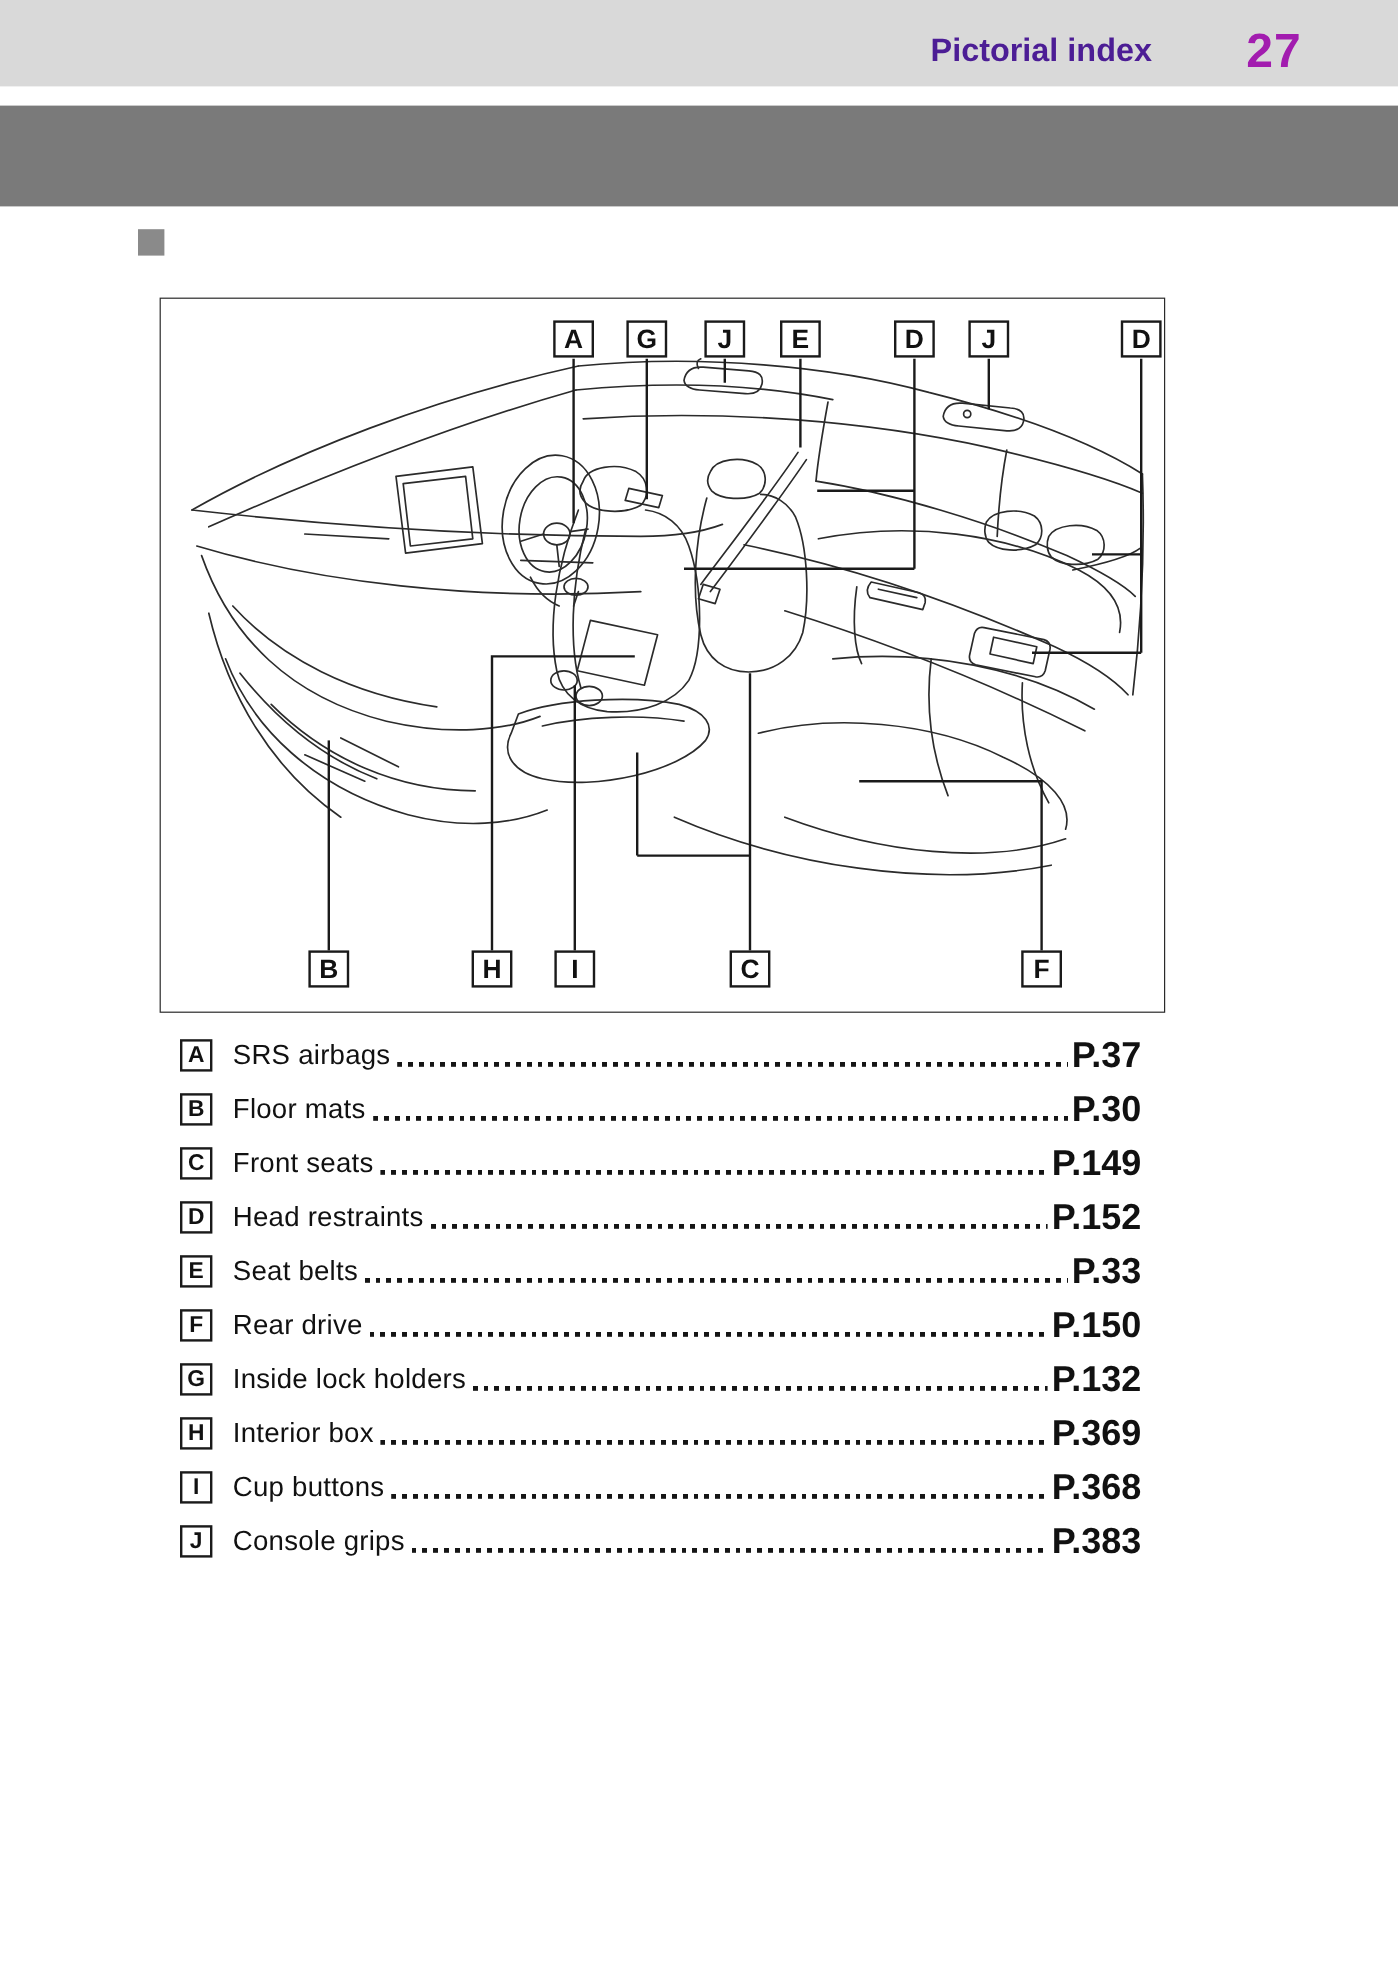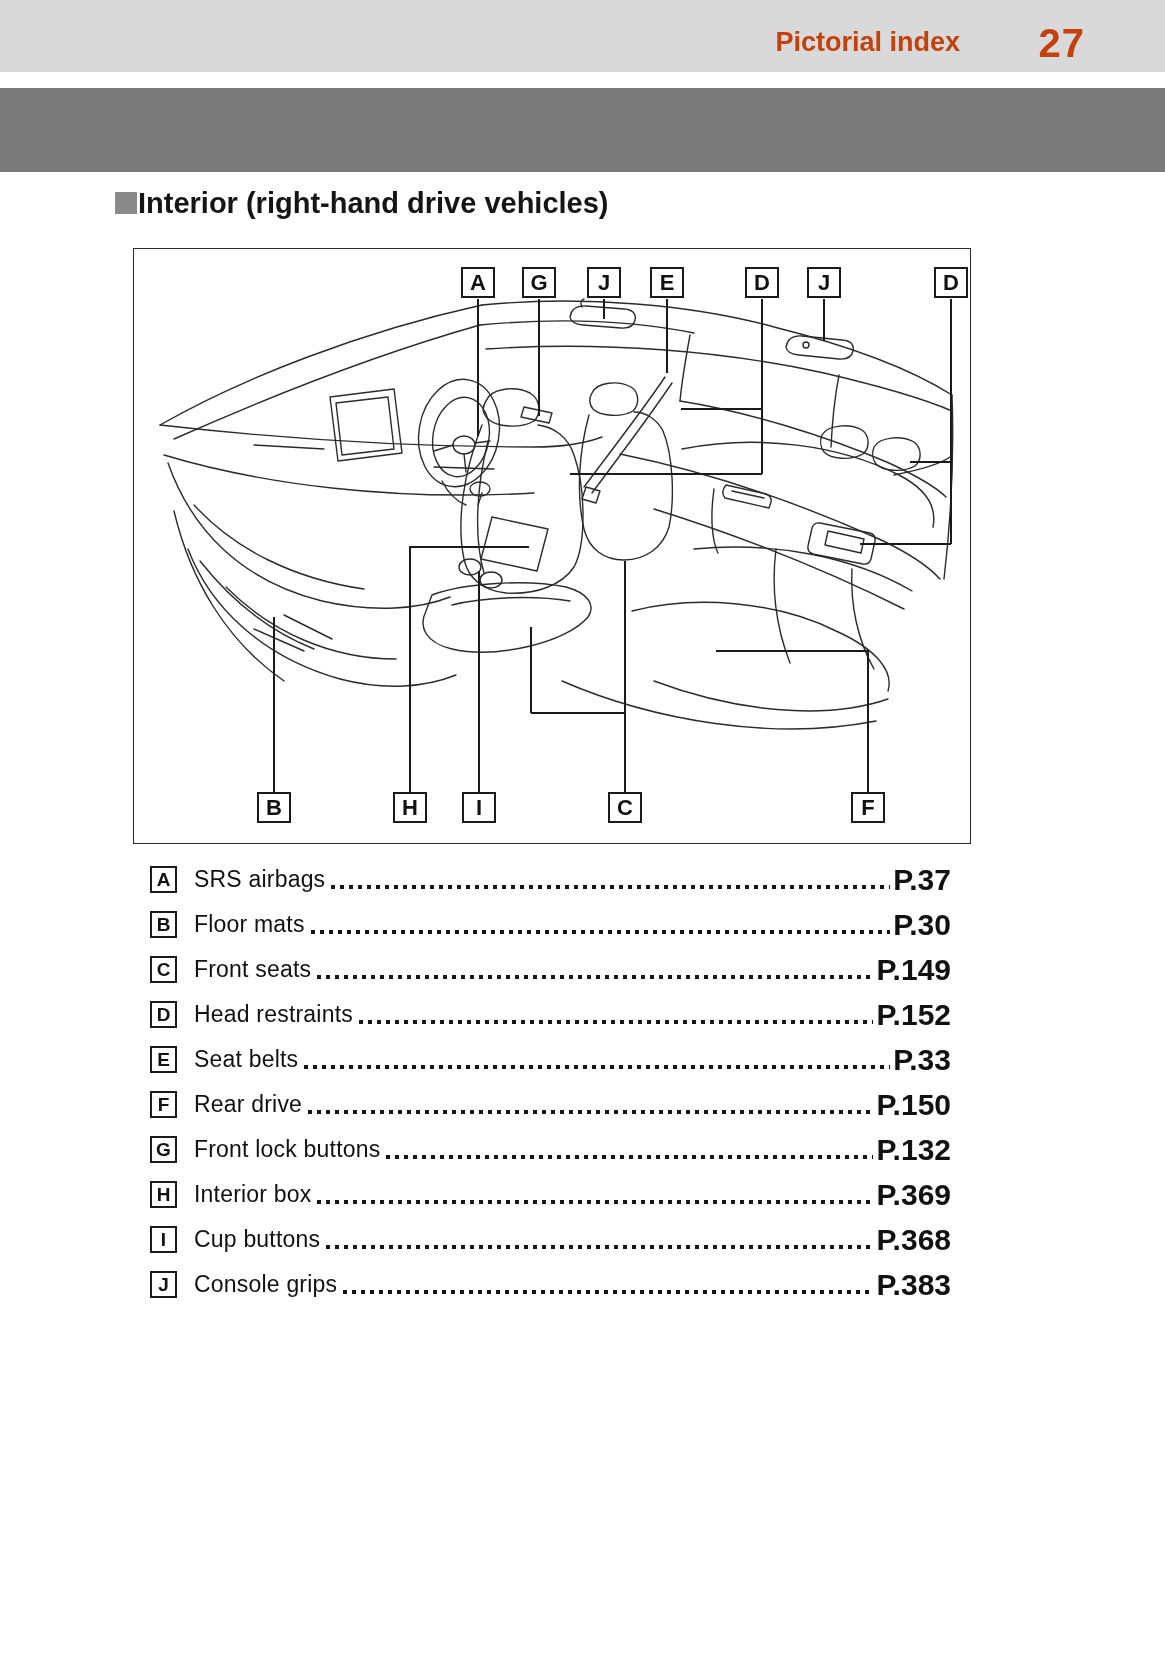--- a/index.html
+++ b/index.html
@@ -6,25 +6,25 @@
   body{
     width:1165px;height:1653px;background:#ffffff;position:relative;
     font-family:"Liberation Sans","DejaVu Sans",sans-serif;color:#111111;
     overflow:hidden;
   }
   
   .page-header{
     position:absolute;left:0;top:0;width:1165px;height:72px;background:#d9d9d9;
   }
   .header-title{
-    position:absolute;right:205px;top:29px;font-size:27px;font-weight:bold;color:#c2410c;
+    position:absolute;right:205px;top:29px;font-size:27px;font-weight:bold;color:#4c1d95;
     white-space:nowrap;line-height:1;margin-left:28px;
   }
   .header-page-num{
-    position:absolute;right:80px;top:23px;font-size:40px;font-weight:bold;color:#c2410c;line-height:1;
+    position:absolute;right:80px;top:23px;font-size:40px;font-weight:bold;color:#a21caf;line-height:1;
     letter-spacing:1px;
   }
   .section-band{
     position:absolute;left:0;top:88px;width:1165px;height:84px;background:#7a7a7a;
   }
   
   .section-title{
     position:absolute;left:115px;top:186px;font-size:29px;font-weight:bold;color:#151515;
     white-space:nowrap;line-height:1.2;
   }
@@ -71,21 +71,21 @@
 <body>
 
 <div class="page-header">
   <div class="header-title">Pictorial index</div>
   <div class="header-page-num">27</div>
 </div>
 
 <div class="section-band"></div>
 
 <div class="section-title">
-  <span class="bullet-square"></span><span>Interior (right-hand drive vehicles)</span>
+  <span class="bullet-square"></span>
 </div>
 
 <div class="diagram-frame" id="diagram-overlay">
   <svg width="835" height="593" viewBox="0 0 835 593">
     <g fill="none" stroke="#2b2b2b" stroke-width="1.4" stroke-linecap="round" stroke-linejoin="round">
 
       <path d="M 26,176 C 110,128 230,82 348,56"></path>
       <path d="M 40,190 C 130,150 240,106 346,76"></path>
       <path d="M 348,56 C 450,46 560,56 640,78 C 720,98 780,122 818,146"></path>
       <path d="M 346,76 C 430,68 500,72 560,84"></path>
@@ -270,21 +270,21 @@
       </span>
     <span class="row-label">Rear drive</span>
     <span class="row-dots"></span>
     <span class="row-page">P.150</span>
   </div>
 
   <div class="index-row">
     <span class="row-letter-box">
         <span>G</span>
       </span>
-    <span class="row-label">Front lock buttons</span>
+    <span class="row-label">Inside lock holders</span>
     <span class="row-dots"></span>
     <span class="row-page">P.132</span>
   </div>
 
   <div class="index-row">
     <span class="row-letter-box">
         <span>H</span>
       </span>
     <span class="row-label">Interior box</span>
     <span class="row-dots"></span>

